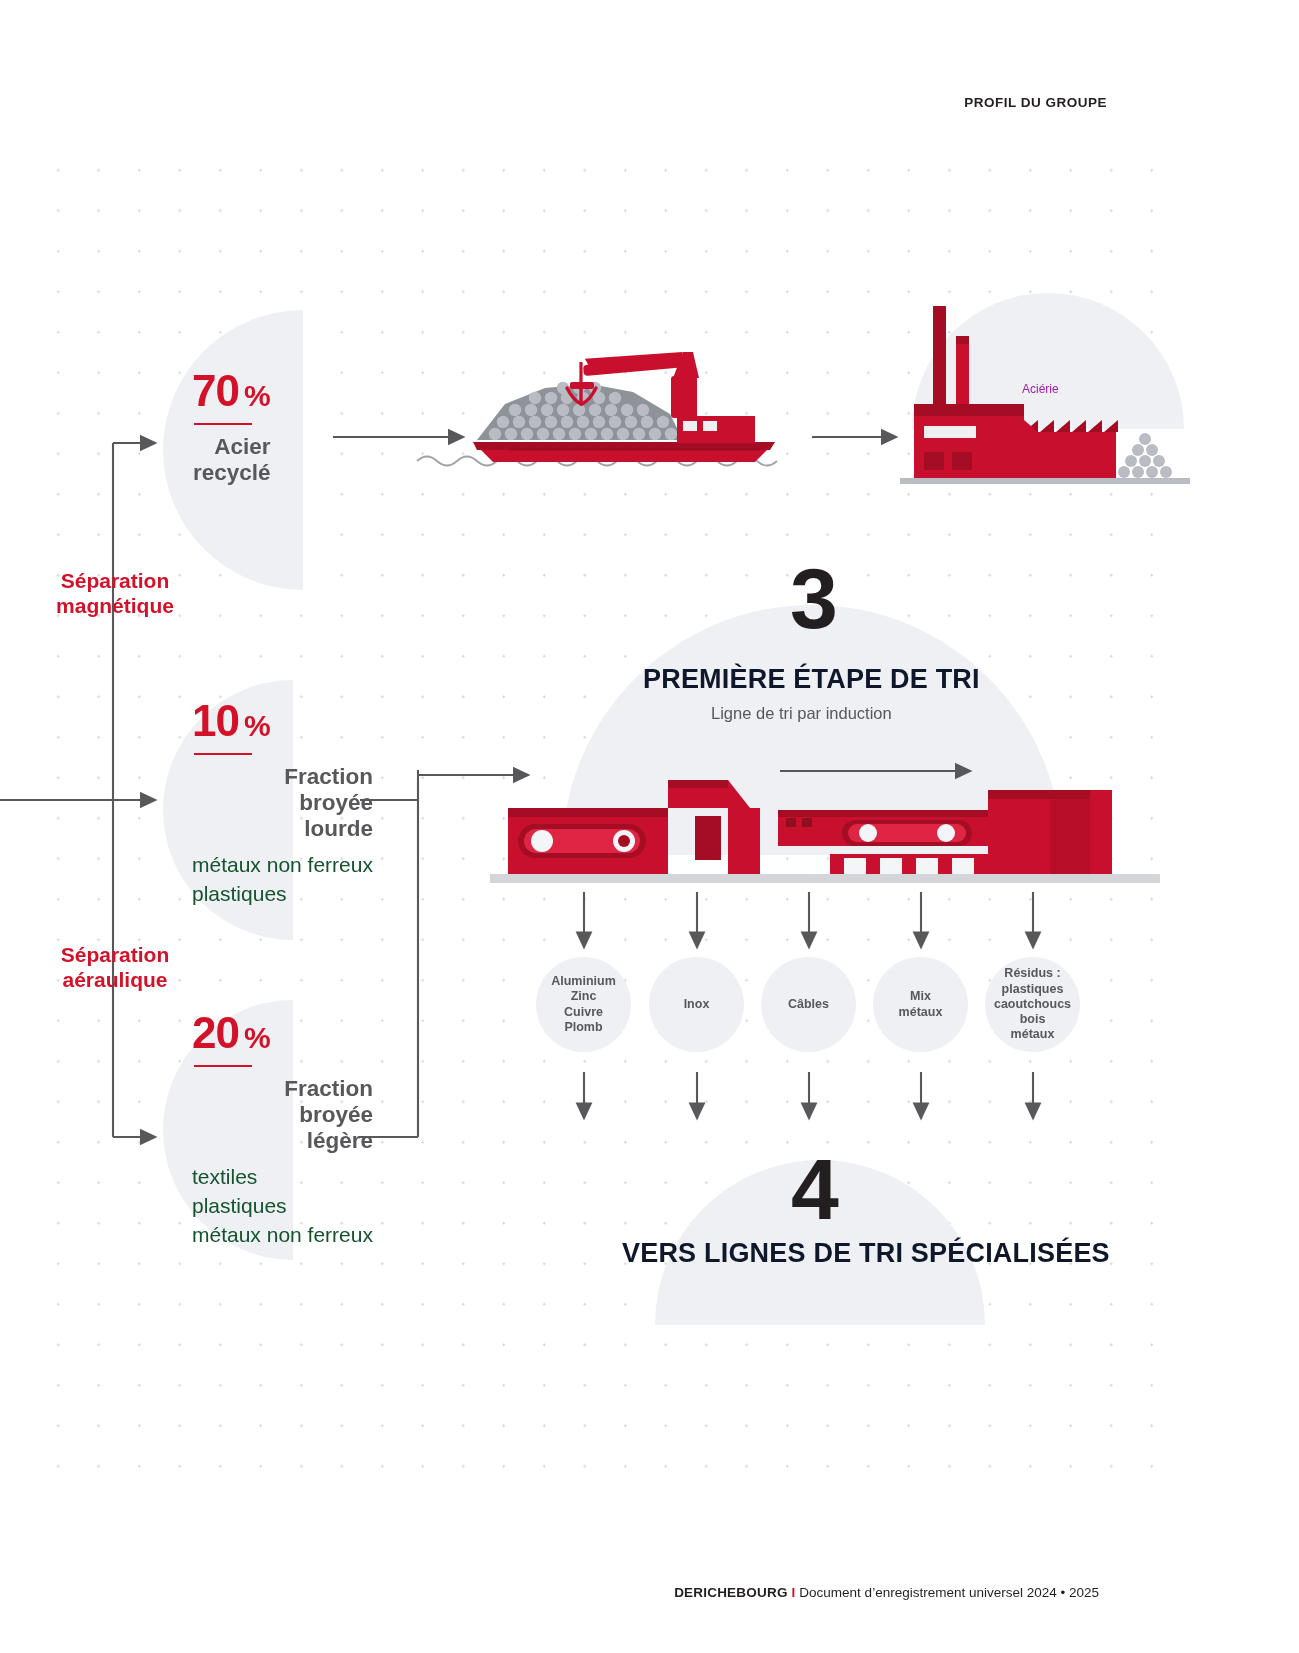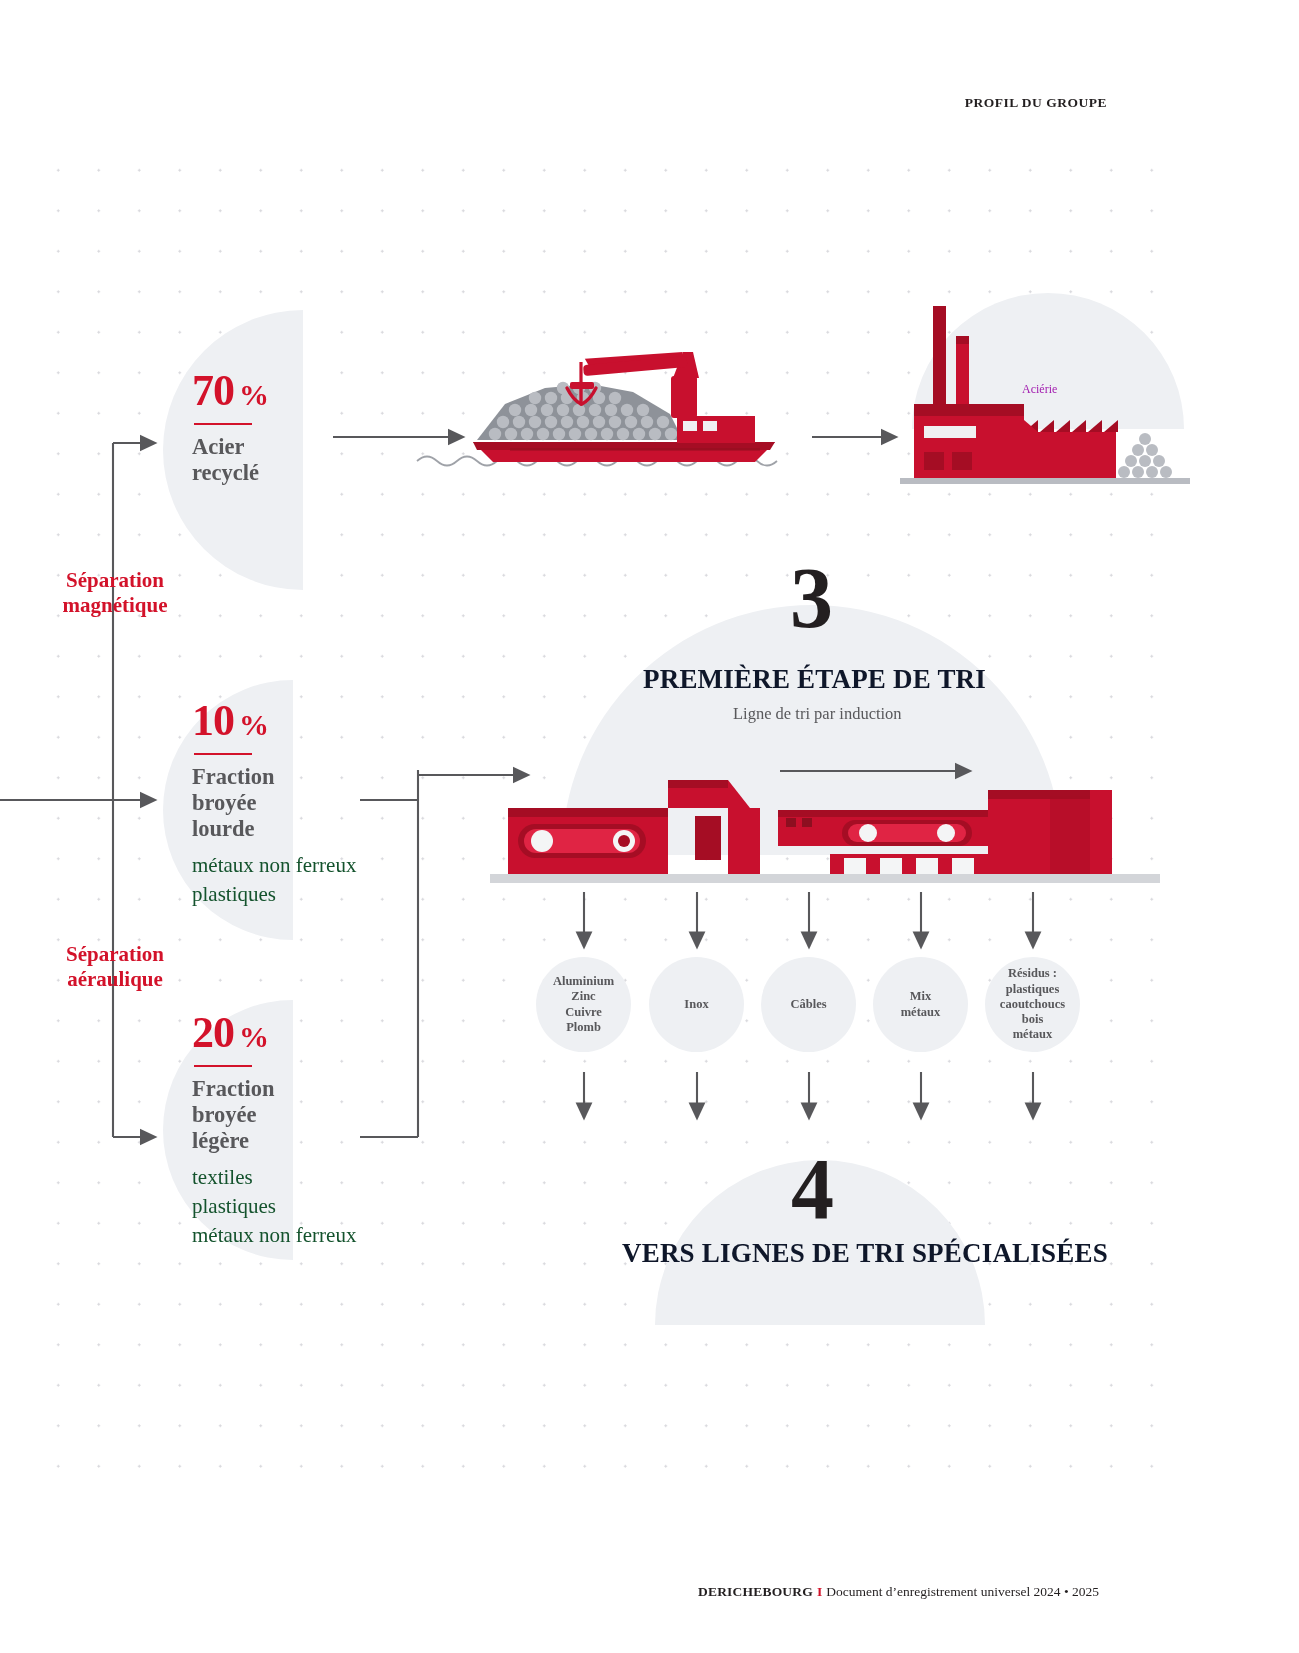--- a/index.html
+++ b/index.html
@@ -1,21 +1,21 @@
 <!DOCTYPE html>
 <html><head>
 <meta charset="utf-8">
 <style>
   html,body{margin:0;padding:0;}
   body{
     width:1299px;height:1653px;background:#ffffff;position:relative;overflow:hidden;
     font-family:"Liberation Sans","DejaVu Sans",sans-serif;
     -webkit-font-smoothing:antialiased;
   }
-  .page{position:absolute;inset:0;font-family:Liberation Serif, serif;}
+  .page{position:absolute;inset:0;}
 
   
   #dotgrid{
     position:absolute;left:38px;top:150px;width:1150px;height:1330px;
     background-image:radial-gradient(#d8d8dc 1.2px, transparent 1.3px);
     background-size:40.5px 40.5px;
     background-position:0 0;
     pointer-events:none;
   }
 
@@ -41,21 +41,21 @@
   .stat{position:absolute;}
   .stat .num{
     color:#d3122a;font-weight:bold;line-height:.95;white-space:nowrap;
   }
   .stat .num .big{font-size:44px;letter-spacing:-1px;}
   .stat .num .pct{font-size:30px;font-weight:bold;margin-left:5px;}
   .stat .rule{
     width:58px;height:2px;background:#d3122a;margin:11px 0 9px 2px;
   }
   .stat .lbl{
-    font-size:22.5px;font-weight:bold;color:#58585b;line-height:1.16;white-space:pre-line;
+    font-size:22.5px;font-weight:bold;color:#58585b;line-height:1.16;white-space:pre-line;text-align:right;
   }
   .stat .sub{
     font-size:21px;font-weight:normal;color:#14532d;line-height:1.38;
     white-space:pre-line;margin-top:9px;
   }
 
   
   .seplabel{
     position:absolute;text-align:center;color:#d3122a;font-weight:bold;
     font-size:21px;line-height:1.2;white-space:pre-line;
@@ -313,21 +313,21 @@
           <circle cx="238" cy="150" r="6"></circle>
           <circle cx="252" cy="150" r="6"></circle>
         <circle cx="245" cy="139" r="6"></circle>
       </g>
     </svg>
   </div>
   <div id="aciere-label" style="left:1022px;top:382px;">Aciérie</div>
 
   <div class="bignum" style="left:790px;top:555px;">3</div>
   <div class="sectitle" style="left:643px;top:664px;">PREMIÈRE ÉTAPE DE TRI</div>
-  <div class="secsub" style="left:711px;top:704px;margin-left:22px;">Ligne de tri par induction</div>
+  <div class="secsub" style="left:711px;top:704px;">Ligne de tri par induction</div>
 
   <div class="illu" style="left:490px;top:750px;width:670px;height:145px;">
     <svg width="670" height="145" viewBox="0 0 670 145">
 
       <rect x="0" y="124" width="670" height="9" fill="#d3d5d9"></rect>
 
       <rect x="18" y="58" width="160" height="66" fill="#c8102e"></rect>
       <rect x="18" y="58" width="160" height="9" fill="#a50d24"></rect>
 
       <rect x="28" y="74" width="128" height="34" rx="17" fill="#a50d24"></rect>

